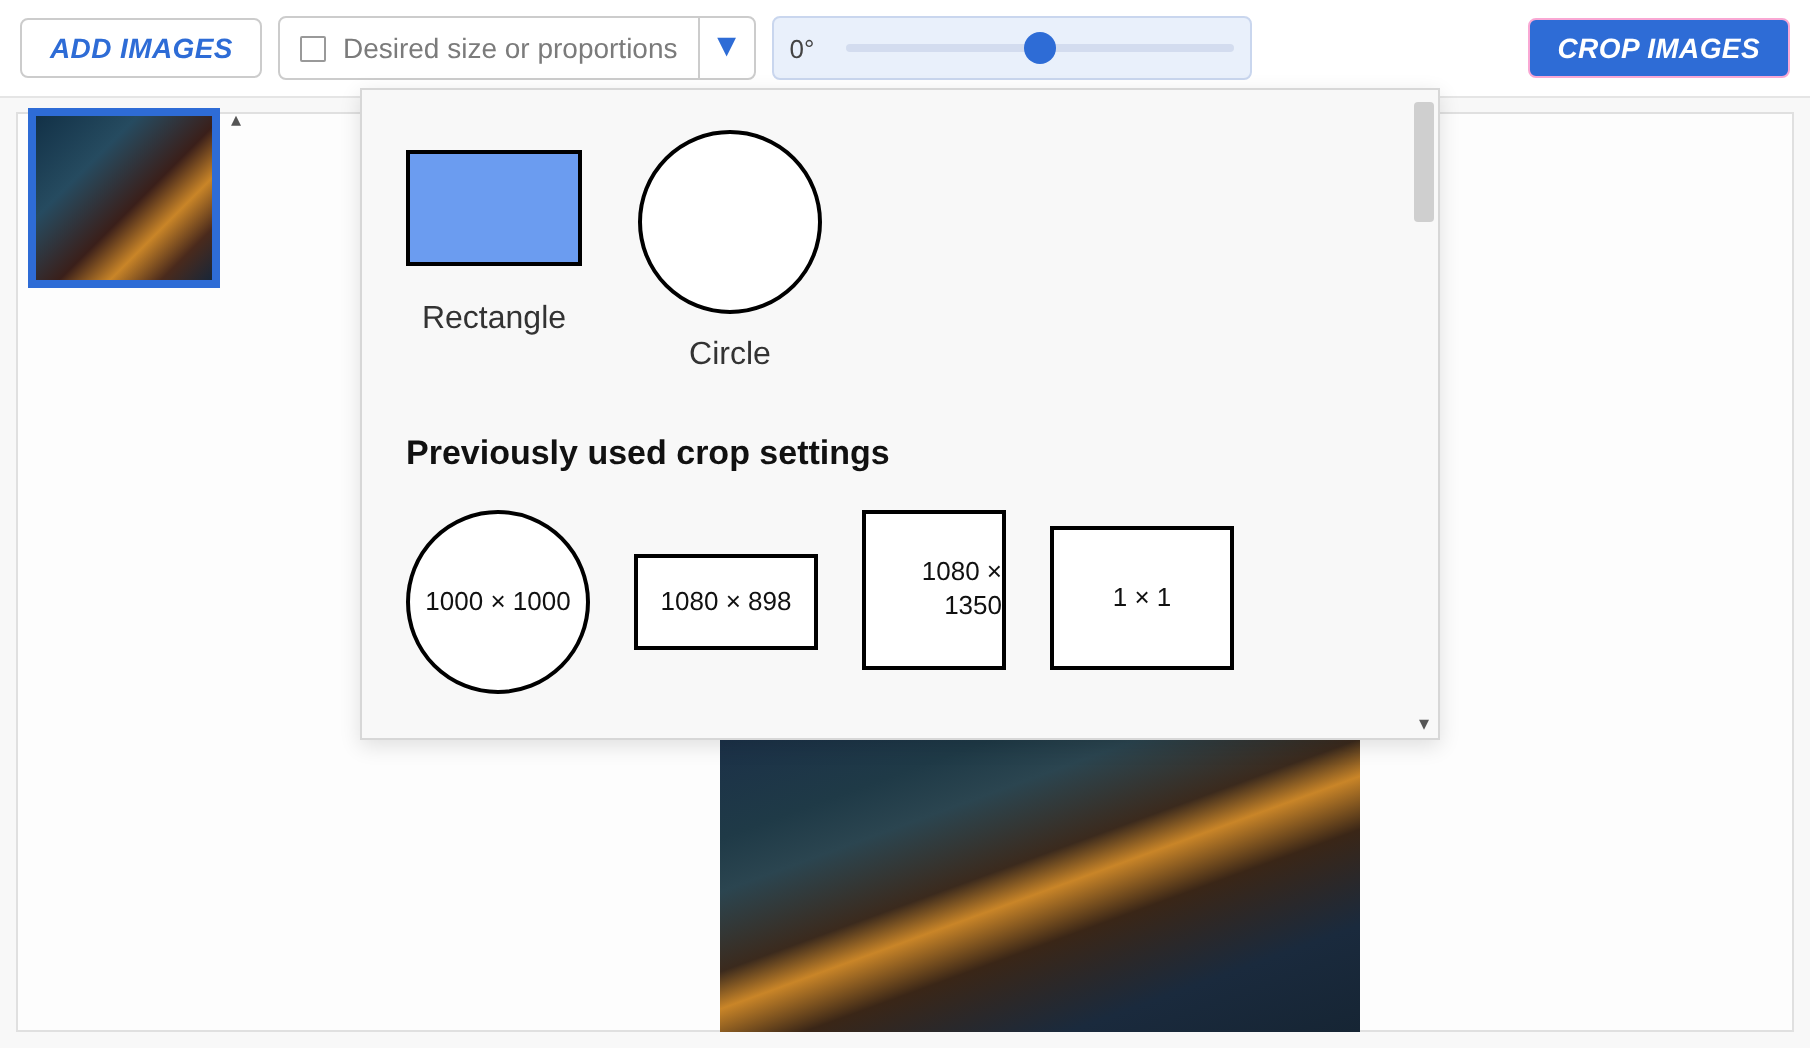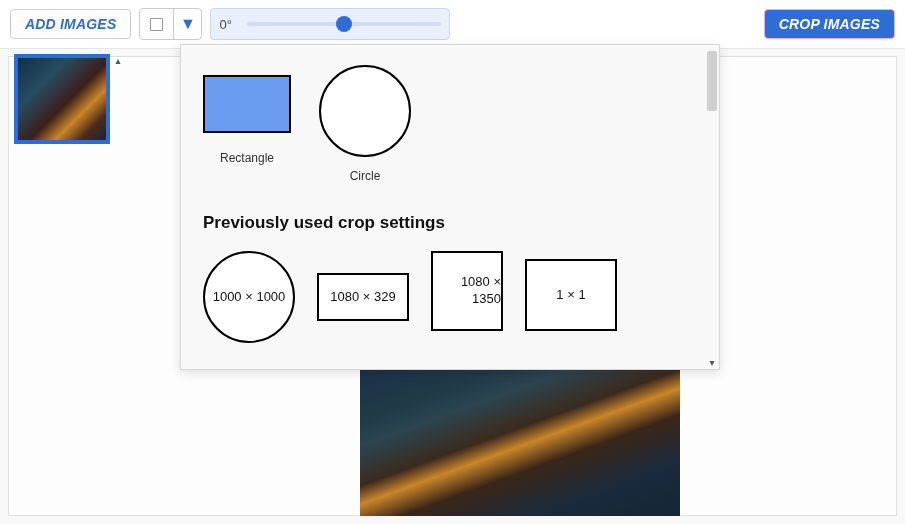--- a/index.html
+++ b/index.html
@@ -189,21 +189,21 @@
       align-items: center;
       justify-content: center;
     }
     .shape-row {
       display: flex;
       gap: 28px;
       margin-bottom: 30px;
     }
     .shape-item {
       text-align: center;
-      font-size: 12px;
+      font-size: 16px;
       color: #333;
     }
     .shape-rect {
       width: 88px;
       height: 58px;
       background: #6b9cf0;
       border: 2px solid #000;
       margin: 10px auto 18px auto;
     }
     .shape-circle {
@@ -261,20 +261,21 @@
   </style>
 </head>
 <body>
 
 <div class="toolbar">
   <button class="btn">ADD IMAGES</button>
 
   <div class="dropdown">
     <div class="dropdown-left">
       <span class="checkbox"></span>
+      <span>Desired size or proportions</span>
     </div>
     <div class="dropdown-caret">
       <span>▼</span>
     </div>
   </div>
 
   <div class="slider-wrap">
     <span class="slider-label">0°</span>
     <div class="slider-track">
       <div class="slider-thumb"></div>
@@ -307,17 +308,17 @@
     <div class="shape-item">
       <div class="shape-circle"></div>
       <div>Circle</div>
     </div>
   </div>
 
   <div class="panel-heading">Previously used crop settings</div>
 
   <div class="preset-row">
     <div class="preset preset-circle">1000 × 1000</div>
-    <div class="preset preset-lrect">1080 × 329</div>
+    <div class="preset preset-lrect">1080 × 898</div>
     <div class="preset preset-tall">1080 × 1350</div>
     <div class="preset preset-square">1 × 1</div>
   </div>
 </div>
 
 </body></html>

